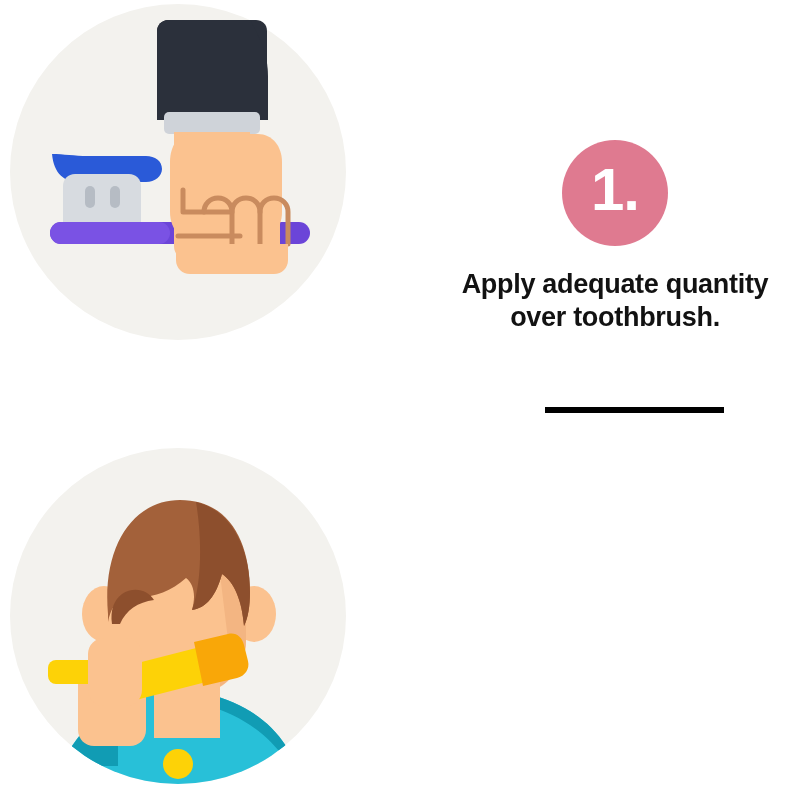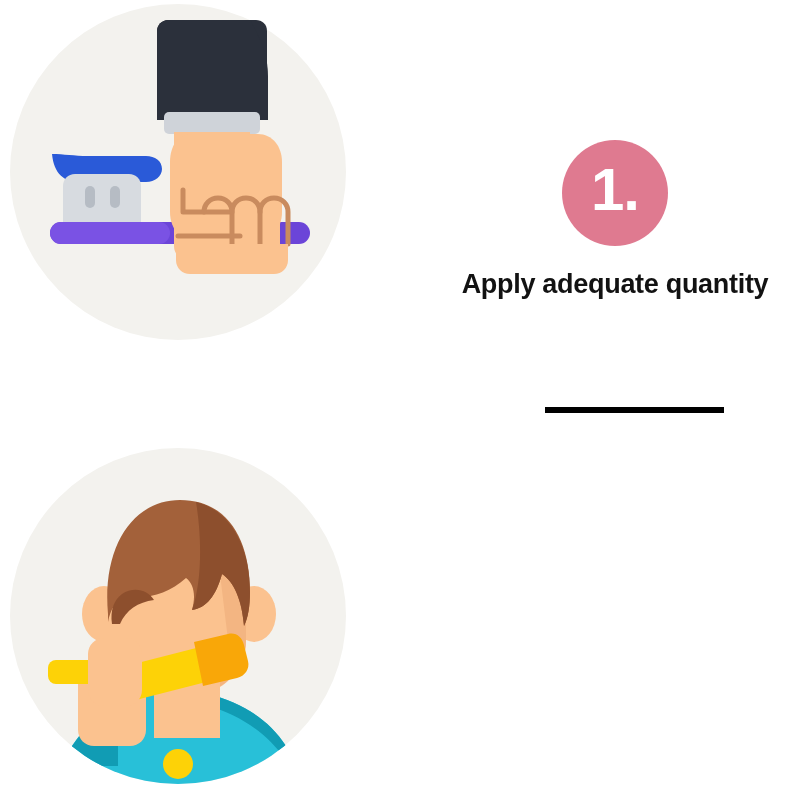--- a/index.html
+++ b/index.html
@@ -132,20 +132,21 @@
         <path d="M168 242 l112 0 l0 16 c0 8 -6 14 -14 14 l-84 0 c-8 0 -14 -6 -14 -14 z" fill="#fbc28f"></path>
       </svg>
     </div>
 
     <div class="text-col">
       <div class="badge">
         <span>1.</span>
       </div>
       <div class="caption">
         <span class="ln">Apply adequate quantity</span>
+        <span class="ln">over toothbrush.</span>
       </div>
     </div>
   </div>
 
   <div class="divider"></div>
 
   <div class="step step-2">
 
     <div class="illus-wrap">
       <svg viewBox="0 0 340 340" xmlns="http://www.w3.org/2000/svg" aria-hidden="true">

